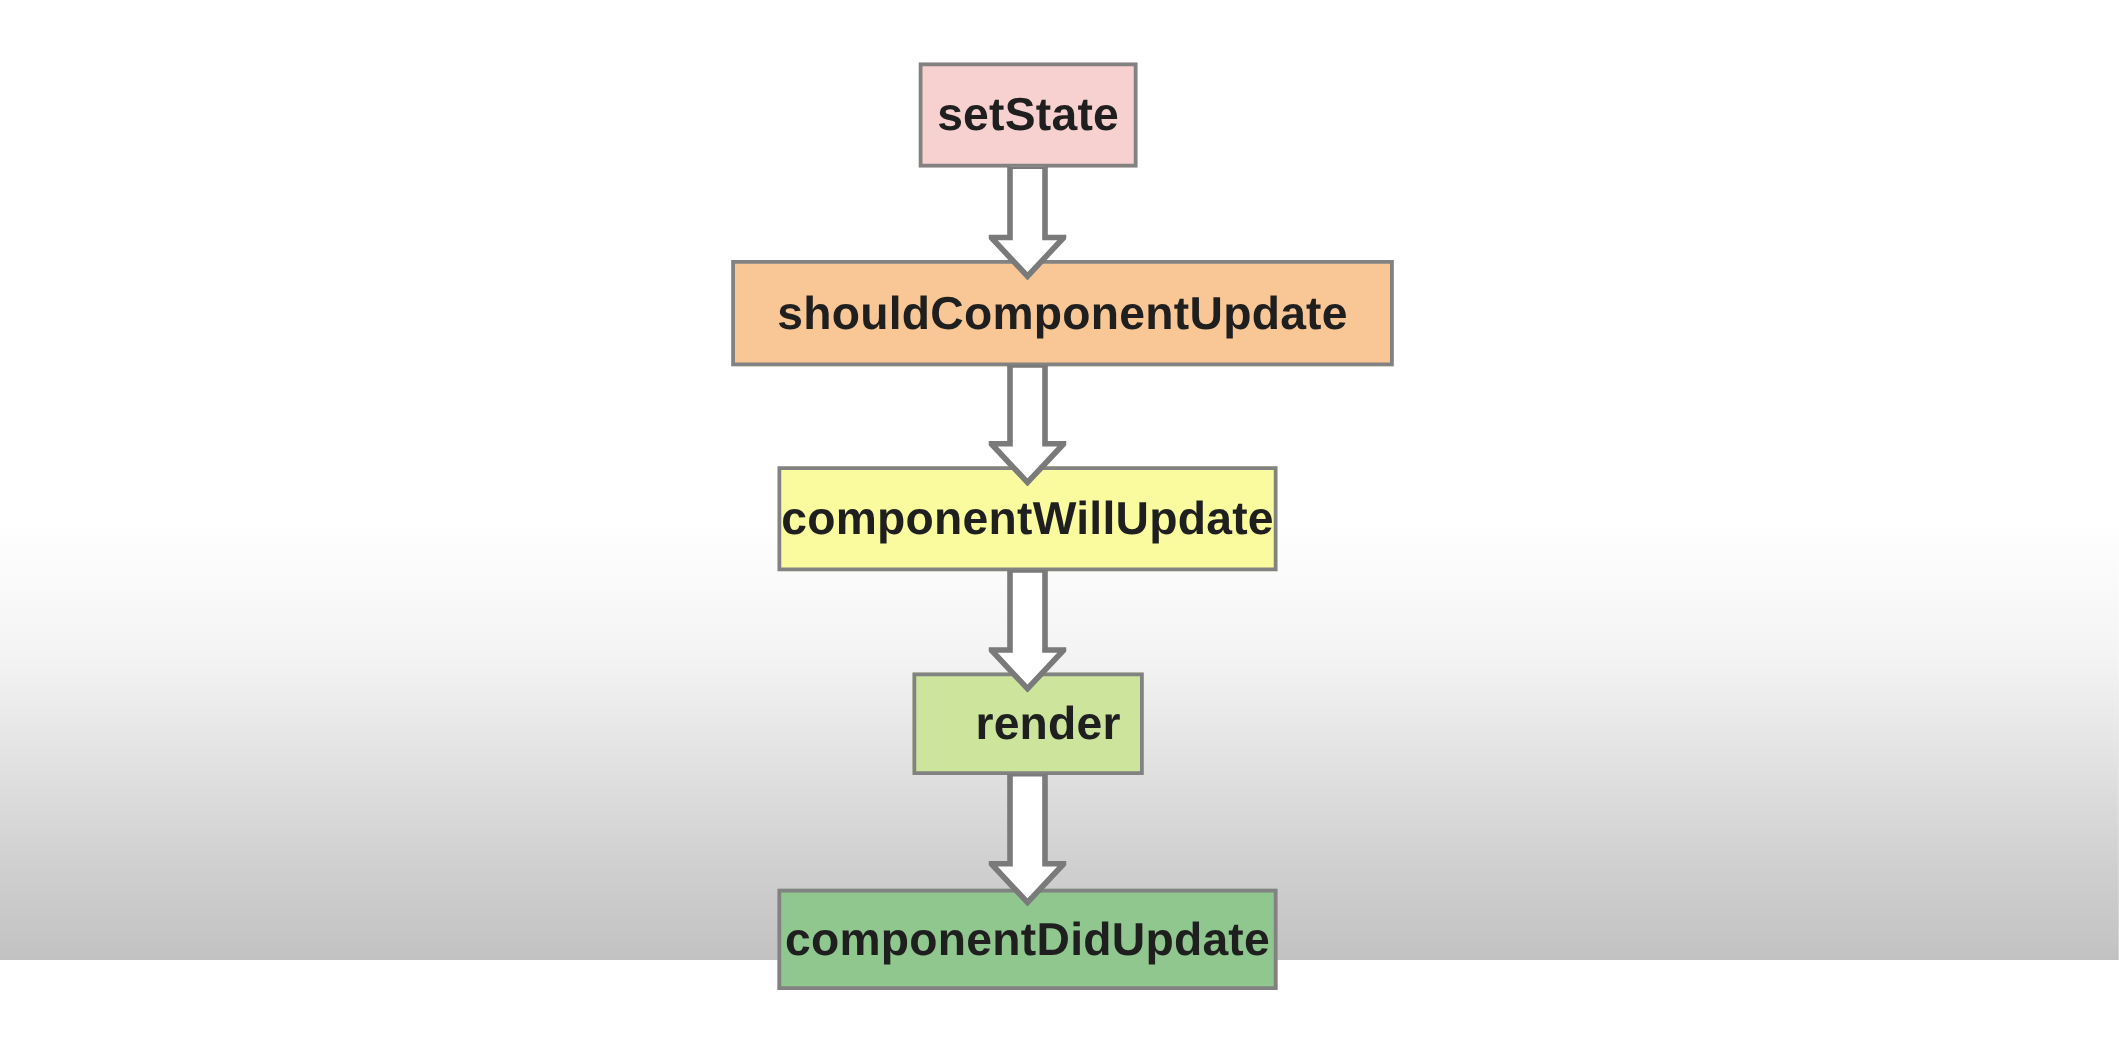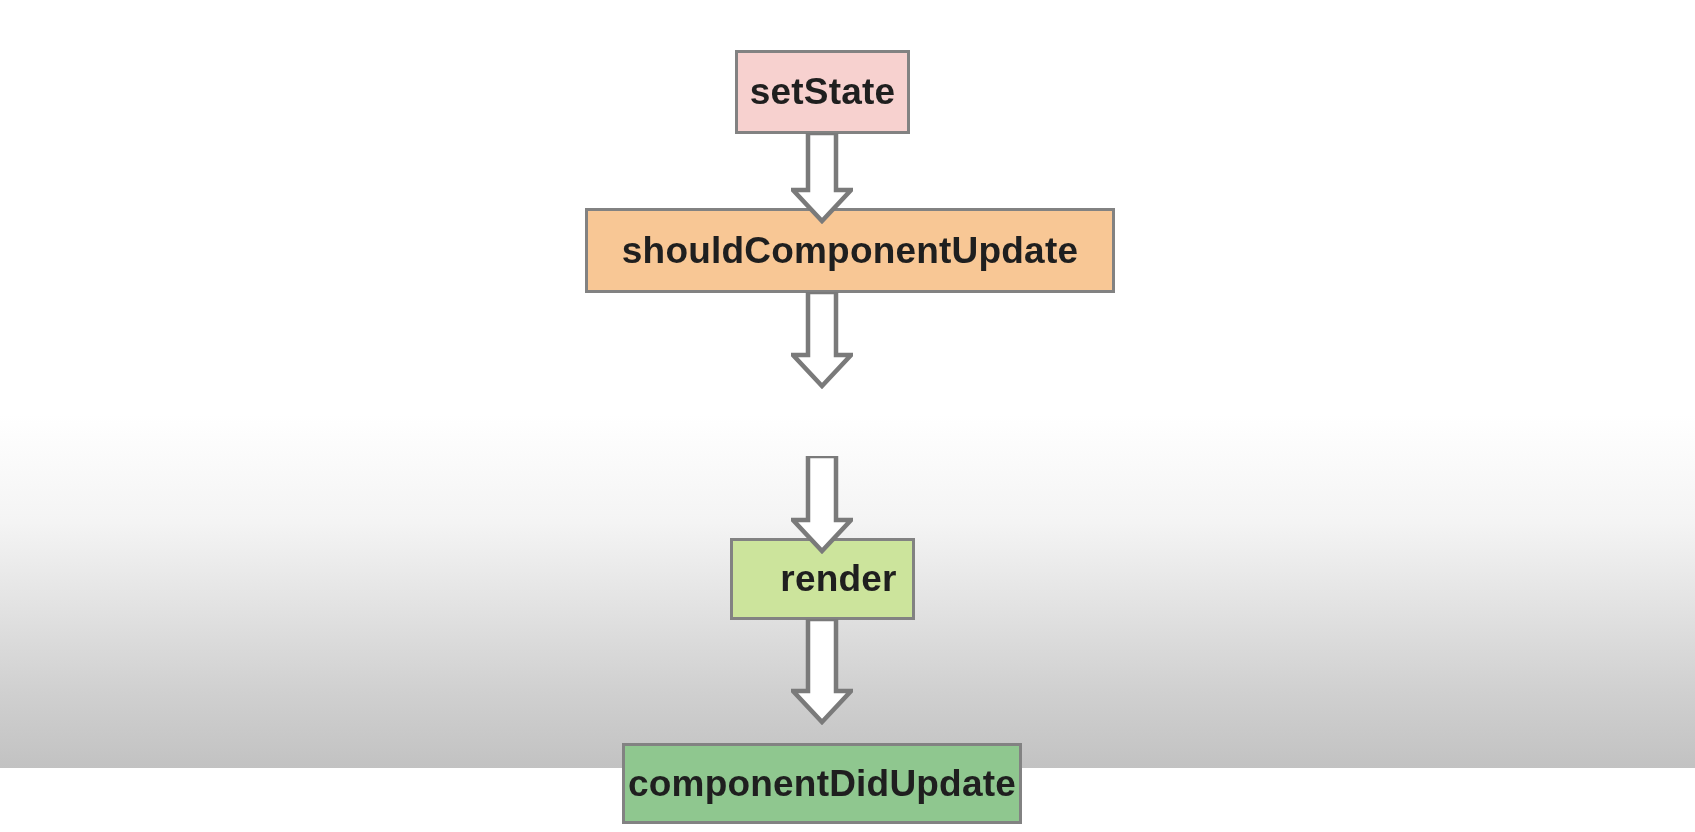--- a/index.html
+++ b/index.html
@@ -36,21 +36,21 @@
     font-size: 37px;
     font-weight: 600;
     letter-spacing: 0.2px;
     white-space: nowrap;
     z-index: 1;
   }
   .node-1 { left: 735px; top: 50px;  width: 175px; height: 84px; }
   .node-2 { left: 557px; top: 208px; width: 530px; height: 85px; margin-left: 28px; }
   .node-3 { left: 622px; top: 373px; width: 400px; height: 84px; }
   .node-4 { left: 730px; top: 538px; width: 185px; height: 82px; }
-  .node-5 { left: 622px; top: 711px; width: 400px; height: 81px; margin-top: 32px; }
+  .node-5 { left: 622px; top: 711px; width: 400px; height: 81px; }
   .arrow {
     position: absolute;
     left: 791px;
     width: 62px;
     z-index: 2;
     line-height: 0;
   }
   .arrow-1 { top: 133px; height: 91px; }
   .arrow-2 { top: 292px; height: 97px; }
   .arrow-3 { top: 456px; height: 98px; }
@@ -75,20 +75,23 @@
   <div class="node node-2" style="background-color: rgb(248, 199, 149);">
     <span>shouldComponentUpdate</span>
   </div>
 
   <div class="arrow arrow-2">
     <svg width="62" height="97" viewBox="0 0 62 97" xmlns="http://www.w3.org/2000/svg">
       <path d="M 17 0 H 45 V 63 H 60 L 31 94 L 2 63 H 17 Z" fill="#ffffff" stroke="#7a7a7a" stroke-width="4.5" stroke-linejoin="miter"></path>
     </svg>
   </div>
 
+  <div class="node node-3" style="background-color: rgb(250, 250, 158);">
+    <span>componentWillUpdate</span>
+  </div>
 
   <div class="arrow arrow-3">
     <svg width="62" height="98" viewBox="0 0 62 98" xmlns="http://www.w3.org/2000/svg">
       <path d="M 17 0 H 45 V 64 H 60 L 31 95 L 2 64 H 17 Z" fill="#ffffff" stroke="#7a7a7a" stroke-width="4.5" stroke-linejoin="miter"></path>
     </svg>
   </div>
 
   <div class="node node-4" style="background-color: rgb(204, 228, 156); padding-left: 32px;">
     <span>render</span>
   </div>

